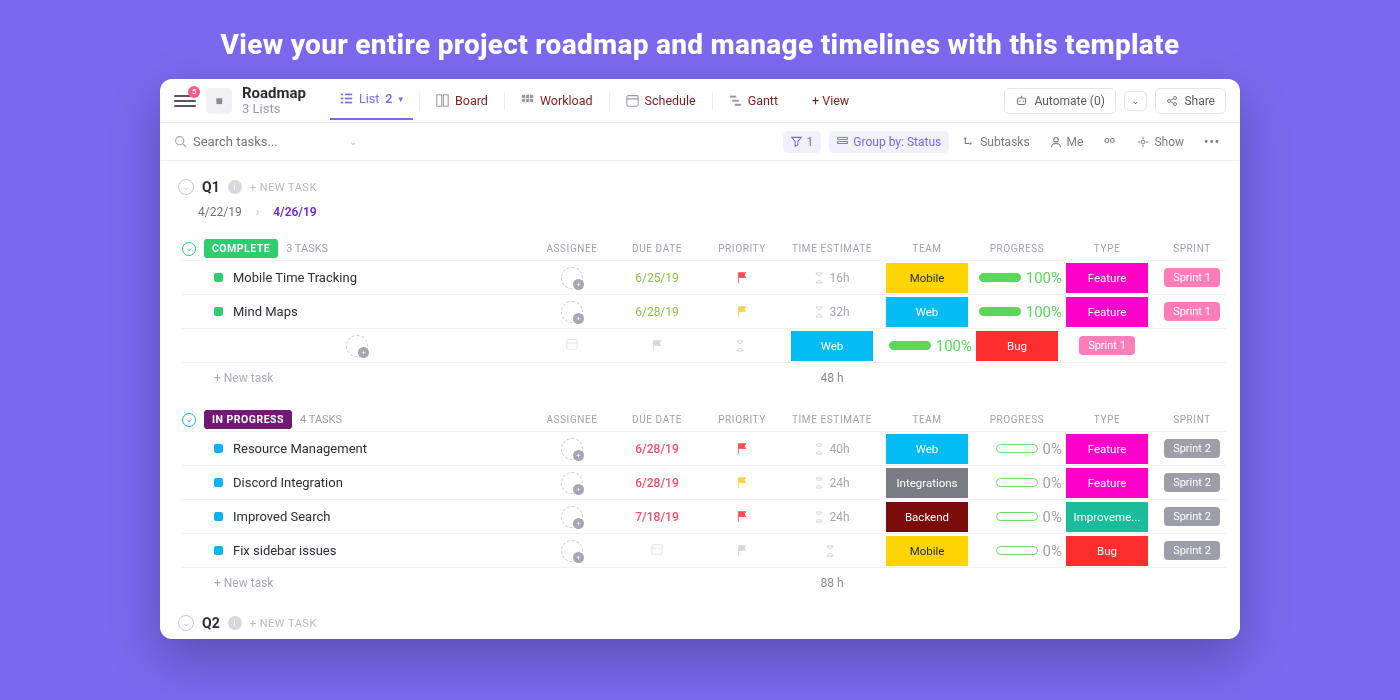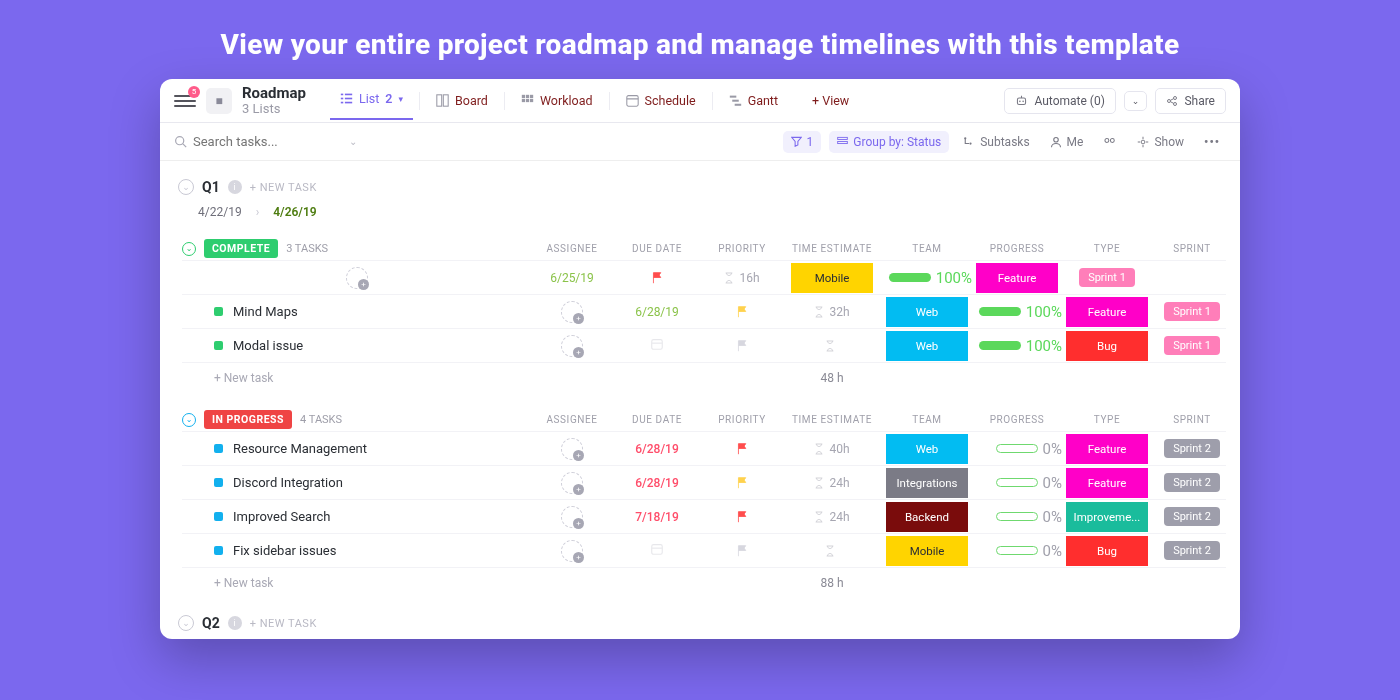--- a/index.html
+++ b/index.html
@@ -36,31 +36,31 @@
 
 .content { height: calc(100% - 82px); overflow:auto; padding: 12px 14px 0; }
 .q-row { display:flex; align-items:center; gap:8px; padding: 6px 4px; }
 .q-caret { width:16px; height:16px; border:1.5px solid #c9c9d4; border-radius:50%; display:flex; align-items:center; justify-content:center; color:#c9c9d4; font-size:9px; cursor:pointer;}
 .q-title { font-weight:700; color:#2a2e34; font-size:14px; }
 .info-dot { width:14px; height:14px; border-radius:50%; background:#d7d7df; color:#fff; font-size:9px; display:flex; align-items:center; justify-content:center;}
 .new-task-link { color:#b9b9c4; font-size:11px; letter-spacing:.5px; cursor:pointer;}
 .dates { display:flex; gap:14px; font-size:12px; margin: 4px 0 14px 24px; }
 .date-from { color:#6f6f7a; }
 .date-sep { color:#c9c9d4;}
-.date-to { color:#4d7c0f; font-weight:600;}
+.date-to { color:#6d28d9; font-weight:600;}
 
 .group { margin-left: 8px; margin-bottom: 12px;}
 .group-head { display:grid; grid-template-columns: 350px 80px 90px 80px 100px 90px 90px 90px 80px; align-items:center; gap:0; padding: 6px 0 2px;}
 .group-label-wrap { display:flex; align-items:center; gap:8px;}
 .g-caret { width:14px; height:14px; border:1.5px solid; border-radius:50%; display:flex; align-items:center; justify-content:center; font-size:8px; cursor:pointer;}
 .g-caret.complete { border-color:#2ecd6f; color:#2ecd6f;}
 .g-caret.inprog { border-color:#12b0ee; color:#12b0ee;}
 .g-badge { color:#fff; font-size:10.5px; font-weight:700; letter-spacing:.5px; padding:3px 8px; border-radius:3px;}
 .g-badge.complete { background:#2ecd6f;}
-.g-badge.inprog { background:#ef4444;}
+.g-badge.inprog { background:#701a75;}
 .g-count { color:#9e9ea9; font-size:11px;}
 .col-h { color:#a0a0ab; font-size:10px; letter-spacing:.6px; text-align:center;}
 
 .row { display:grid; grid-template-columns: 350px 80px 90px 80px 100px 90px 90px 90px 80px; align-items:center; border-top:1px solid #f2f2f6; height:34px; font-size:13px;}
 .task-cell { display:flex; align-items:center; gap:10px; padding-left: 32px;}
 .sq { width:9px; height:9px; border-radius:2px;}
 .sq.complete { background:#2ecd6f;}
 .sq.inprog { background:#12b0ee;}
 .task-name { color:#2a2e34;}
 .assignee { display:flex; justify-content:center;}
@@ -274,20 +274,24 @@
         <div class="col-h">DUE DATE</div>
         <div class="col-h">PRIORITY</div>
         <div class="col-h">TIME ESTIMATE</div>
         <div class="col-h">TEAM</div>
         <div class="col-h">PROGRESS</div>
         <div class="col-h">TYPE</div>
         <div class="col-h">SPRINT</div>
       </div>
       <div id="rows-complete">
           <div class="row">
+      <div class="task-cell">
+              <div class="sq complete"></div>
+              <span class="task-name">Mobile Time Tracking</span>
+            </div>
       <div class="assignee">
               <div class="avatar"></div>
             </div>
       <div class="due green">6/25/19</div>
       <div class="prio">
               <svg class="flag" viewBox="0 0 16 16">
                 <path d="M3 2v13M3 2h9l-2 3 2 3H3" fill="#ff4d4d" stroke="#ff4d4d" stroke-width="1"></path>
               </svg>
             </div>
       <div class="est">
@@ -338,24 +342,20 @@
               <span class="prog-txt full">100%</span>
             </div>
       <div class="type-cell">
               <div class="type-pill" style="background:#ff00c8">Feature</div>
             </div>
       <div class="sprint-cell">
               <div class="sprint-pill" style="background:#ff7eb9">Sprint 1</div>
             </div>
           </div>
           <div class="row">
-      <div class="task-cell">
-              <div class="sq complete"></div>
-              <span class="task-name">Modal issue</span>
-            </div>
       <div class="assignee">
               <div class="avatar"></div>
             </div>
       <div class="due "><svg class="cal-ico" viewBox="0 0 16 16">
                 <rect x="2" y="3" width="12" height="11" rx="2" fill="none" stroke="#bdbdc7" stroke-width="1.3"></rect>
                 <line x1="2" y1="7" x2="14" y2="7" stroke="#bdbdc7" stroke-width="1.3"></line>
               </svg></div>
       <div class="prio">
               <svg class="flag" viewBox="0 0 16 16">
                 <path d="M3 2v13M3 2h9l-2 3 2 3H3" fill="#d7d7df" stroke="#d7d7df" stroke-width="1"></path>

